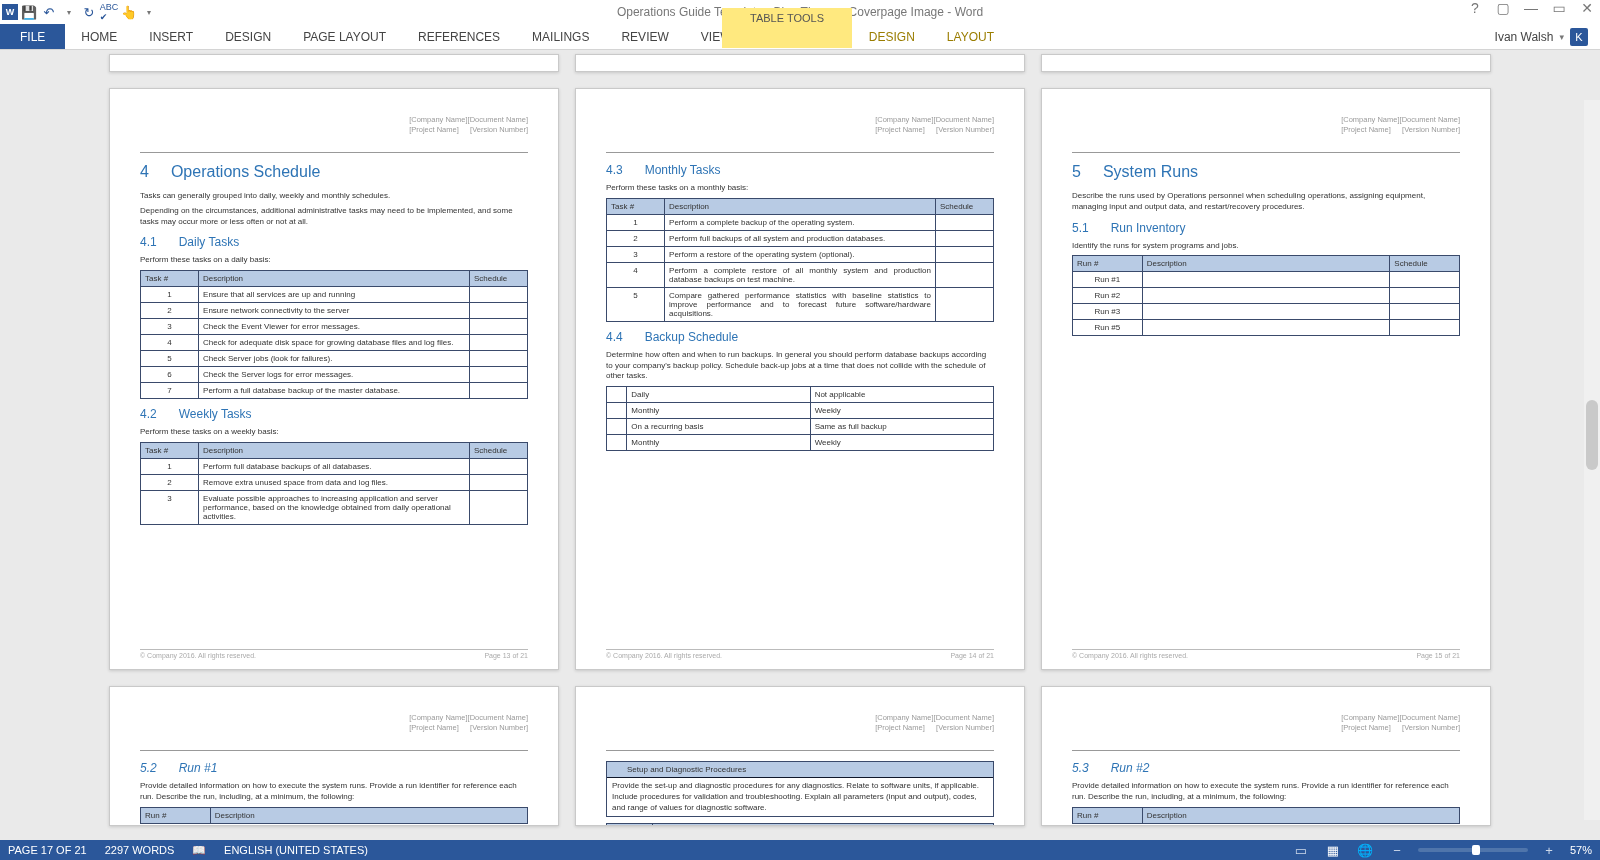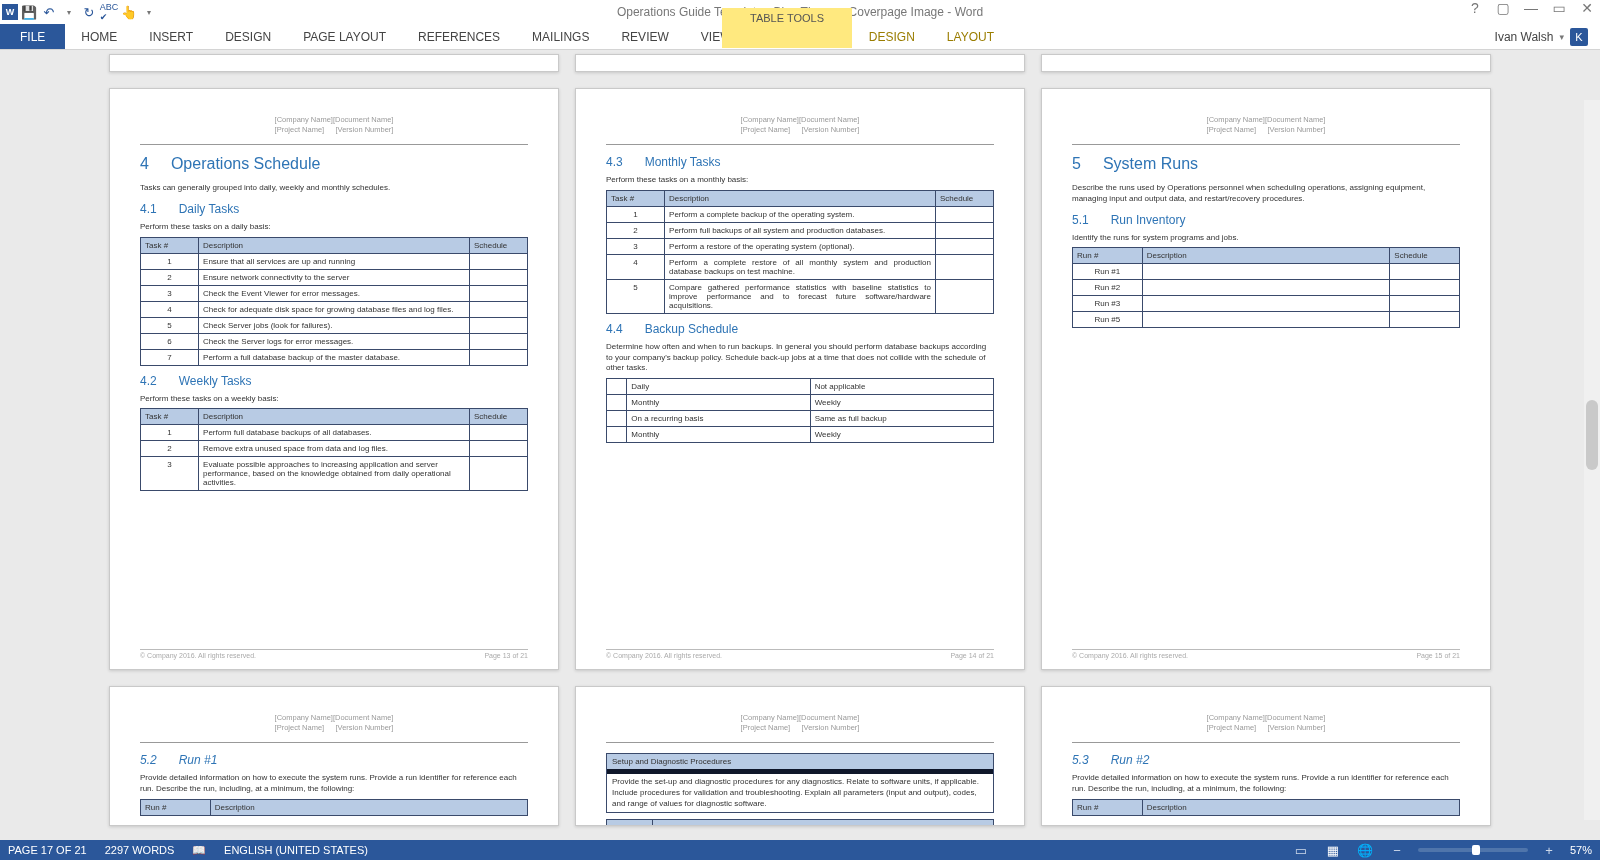--- a/index.html
+++ b/index.html
@@ -17,21 +17,21 @@
   .ribbon .tab { padding: 0 16px; display: flex; align-items: center; color: #444; cursor: pointer; }
   .ribbon .tab.file { background: #2b579a; color: #fff; padding: 11px 20px; }
   .ribbon .tab.ctx { color: #9a7d00; }
   .account { position: absolute; right: 12px; top: 28px; font-size: 12px; color: #444; display:flex; align-items:center; gap:6px;}
   .account .badge { background:#2b579a; color:#fff; width:18px; height:18px; display:flex; align-items:center; justify-content:center; font-size:11px; border-radius:2px;}
   
   .workspace { position: absolute; top: 50px; bottom: 20px; left: 0; right: 0; background: #eaeaea; overflow: hidden; padding-top: 4px;}
   .pages { display: flex; flex-wrap: wrap; gap: 16px; justify-content: center; padding: 0 10px;}
   .page { width: 450px; height: 582px; background: #fff; border: 1px solid #c9c9c9; box-shadow: 0 1px 3px rgba(0,0,0,.15); padding: 26px 30px 18px 30px; position:relative; font-size:8px; color:#333;}
   .page.short { height: 130px; } 
-  .pg-header { display:flex; justify-content:center; color:#9a9a9a; font-size:7.5px; border-bottom:1px solid #999; padding-bottom:10px; margin-bottom:10px;}
+  .pg-header { display:flex; justify-content:flex-end; color:#9a9a9a; font-size:7.5px; border-bottom:1px solid #999; padding-bottom:18px; margin-bottom:10px;}
   .pg-header .l, .pg-header .r { display:flex; flex-direction:column; gap:1px;}
   .pg-header .r { text-align:right;}
   h1.sec { color:#2e74b5; font-weight:400; font-size:16px; display:flex; gap:22px; margin:4px 0 10px 0;}
   h2.sub { color:#2e74b5; font-weight:400; font-size:12px; display:flex; gap:22px; margin:8px 0 6px 0;align-items:flex-end;}
   .body-text { font-size:8px; line-height:1.35; margin-bottom:4px; }
   table.doc { border-collapse: collapse; width:100%; margin:4px 0 8px 0; font-size:8px;}
   table.doc th { background:#b8cbe4; border:1px solid #3a4a6b; padding:3px 4px; text-align:left; font-weight:400;}
   table.doc td { border:1px solid #3a4a6b; padding:3px 4px; vertical-align:top;}
   table.doc td.c { text-align:center;}
   .pg-footer { position:absolute; bottom:10px; left:30px; right:30px; display:flex; justify-content:space-between; color:#aaa; font-size:7px; border-top:1px solid #bbb; padding-top:2px;}
@@ -39,21 +39,21 @@
   .statusbar { position:absolute; bottom:0; left:0; right:0; height:20px; background:#2b579a; color:#fff; display:flex; align-items:center; font-size:11px; padding:0 8px; justify-content:space-between;}
   .statusbar .left { display:flex; gap:18px; align-items:center;}
   .statusbar .right { display:flex; gap:10px; align-items:center;}
   .vbtn { width:22px; height:16px; display:inline-flex; align-items:center; justify-content:center; color:#cdd9ea; font-size:13px;}
   .vbtn.active { color:#fff; }
   .zoom-track { width:110px; height:4px; background:#4f75ab; position:relative; border-radius:2px;}
   .zoom-track .thumb { position:absolute; top:-3px; left:54px; width:8px; height:10px; background:#fff; border-radius:2px;}
   .scroll-v { position:absolute; right:0; top:50px; bottom:20px; width:16px; background:#f0f0f0;}
   .scroll-v .thumb { position:absolute; left:2px; right:2px; top:300px; height:70px; background:#c9c9c9; border-radius:6px;}
   .setup-box { border:1px solid #3a4a6b; }
-  .setup-box .hdr { background:#b8cbe4; border-bottom:5px solid #0f172a; padding:3px 5px; font-size:8px;}
+  .setup-box .hdr { background:#b8cbe4; border-bottom:1px solid #0f172a; padding:3px 20px; font-size:8px;}
   .setup-box .bod { padding:3px 5px; font-size:8px; line-height:1.35;}
 </style>
 </head>
 <body>
 
 <div class="titlebar">
   <div class="qat">
     <span class="qat-ico" style="background:#2b579a;color:#fff;font-size:9px;font-weight:bold;width:16px;height:16px;">W</span>
     <span class="qat-ico">💾</span>
     <span class="qat-ico">↶</span>
@@ -110,20 +110,21 @@
         <div class="r">
             <span>[Document Name]</span>
             <span>[Version Number]</span>
           </div>
       </div>
       <h1 class="sec">
           <span>4</span>
           <span>Operations Schedule</span>
         </h1>
       <p class="body-text">Tasks can generally grouped into daily, weekly and monthly schedules.</p>
+      <p class="body-text">Depending on the circumstances, additional administrative tasks may need to be implemented, and some tasks may occur more or less often or not at all.</p>
       <h2 class="sub">
           <span>4.1</span>
           <span>Daily Tasks</span>
         </h2>
       <p class="body-text">Perform these tasks on a daily basis:</p>
       <table class="doc">
         <tbody>
             <tr>
               <th style="width:15%">Task #</th>
               <th>Description</th>

